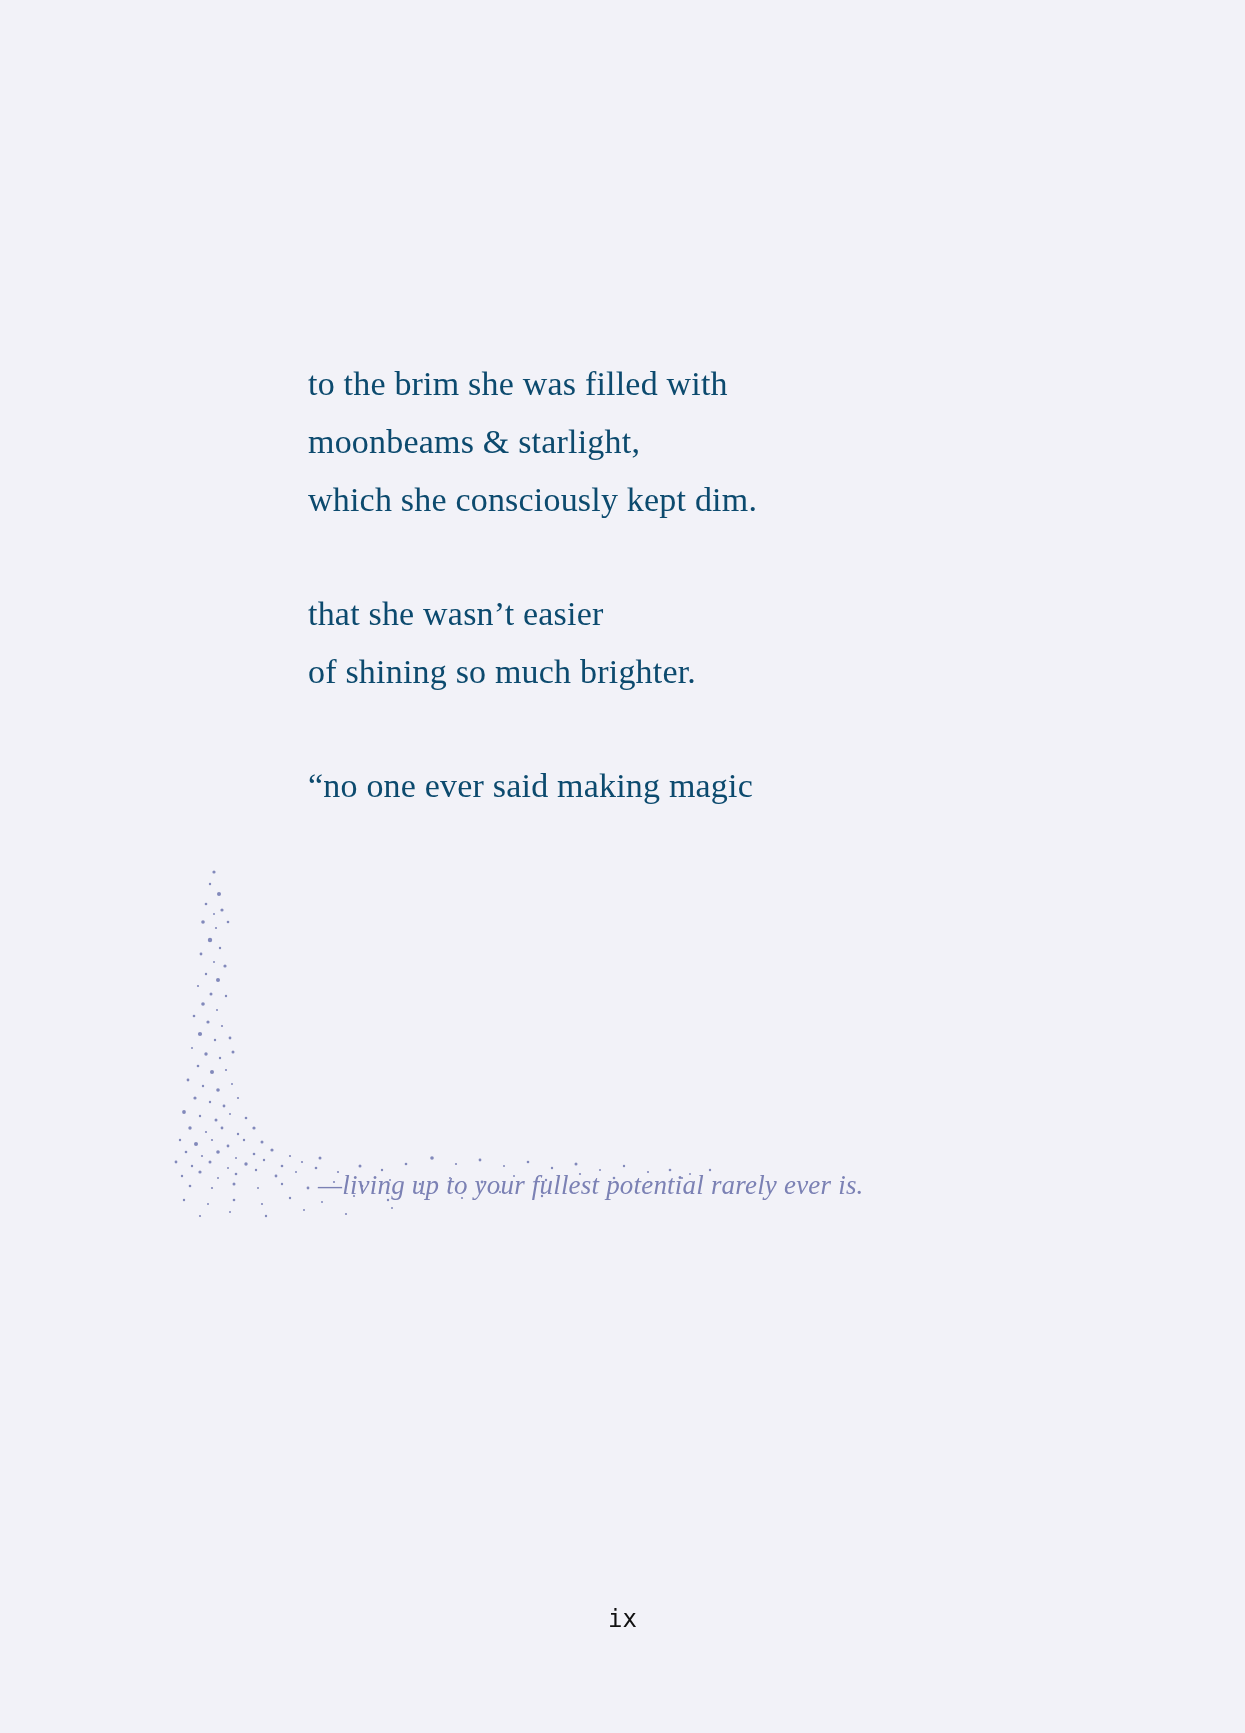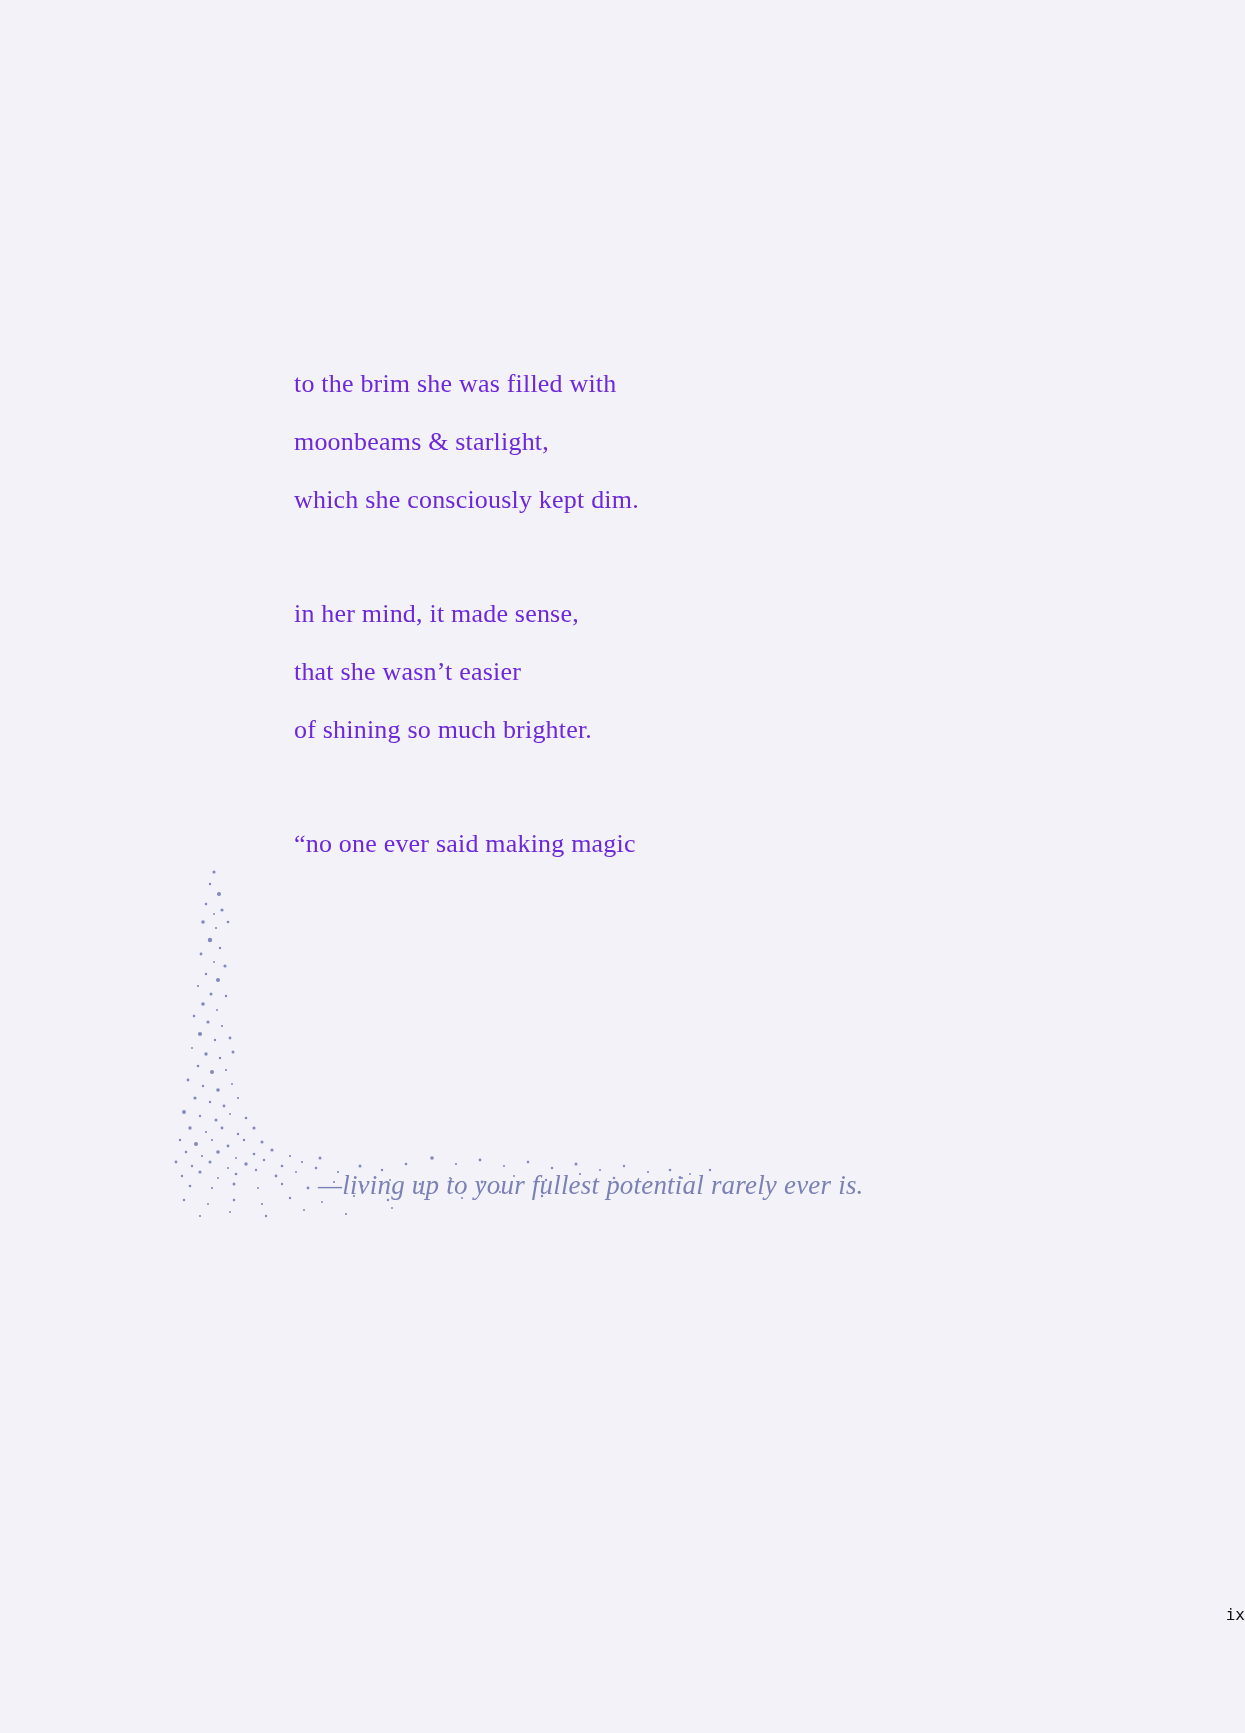--- a/index.html
+++ b/index.html
@@ -15,25 +15,25 @@
     overflow: hidden;
   }
 
   .page {
     position: absolute;
     inset: 0;
   }
 
   .poem {
     position: absolute;
-    left: 294px;
+    left: 308px;
     top: 355px;
     width: 800px;
-    color: #6d28d9;
-    font-size: 26px;
+    color: #0c4a6e;
+    font-size: 34px;
     line-height: 58px;
     letter-spacing: 0.2px;
   }
 
   .stanza {
     margin: 0 0 56px 0;
   }
   .stanza:last-of-type {
     margin-bottom: 0;
   }
@@ -51,23 +51,23 @@
     font-size: 27px;
     letter-spacing: 0.2px;
     white-space: pre;
   }
 
   .page-number {
     position: absolute;
     left: 0;
     right: 0;
     top: 1605px;
-    text-align: right;
+    text-align: center;
     font-family: "DejaVu Sans Mono", monospace;
-    font-size: 16px;
+    font-size: 24px;
     color: #111;
   }
 
   .ornament {
     position: absolute;
     left: 170px;
     top: 870px;
     width: 570px;
     height: 420px;
     pointer-events: none;
@@ -220,21 +220,20 @@
 
   <div class="poem">
 
     <div class="stanza">
       <div class="line">to the brim she was filled with</div>
       <div class="line">moonbeams &amp; starlight,</div>
       <div class="line">which she consciously kept dim.</div>
     </div>
 
     <div class="stanza">
-      <div class="line">in her mind, it made sense,</div>
       <div class="line">that she wasn’t easier</div>
       <div class="line">of shining so much brighter.</div>
     </div>
 
     <div class="stanza">
       <div class="line">“no one ever said making magic</div>
     </div>
 
   </div>
 

